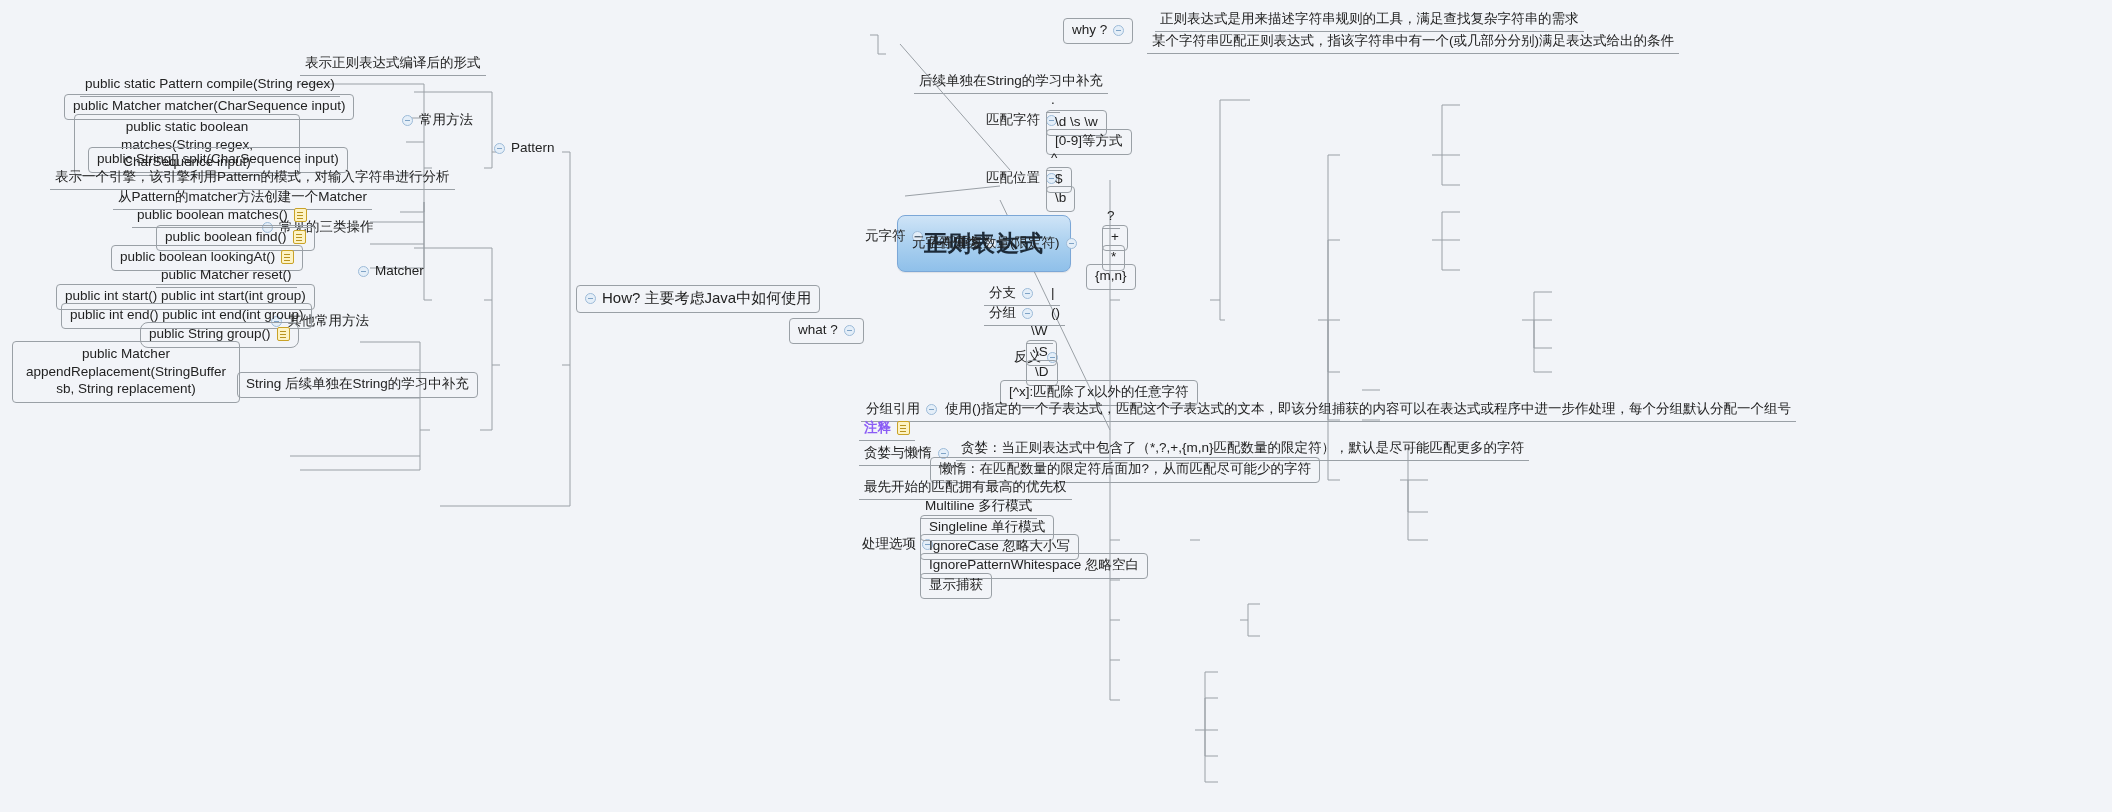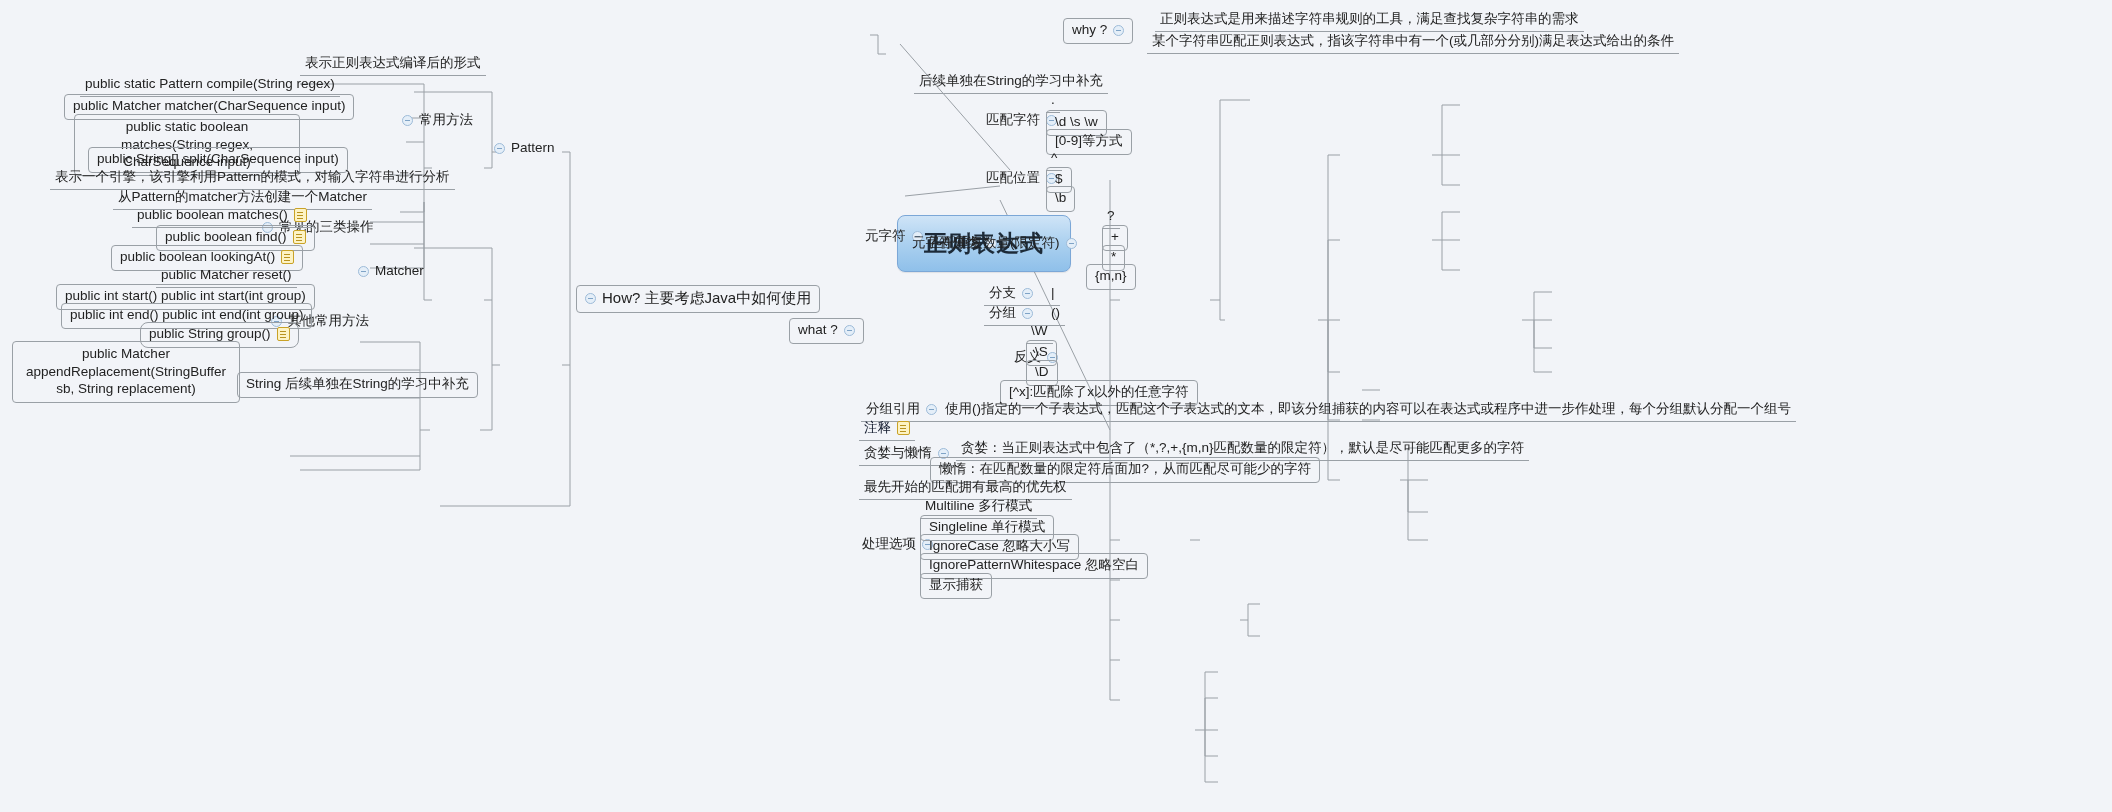--- a/index.html
+++ b/index.html
@@ -95,21 +95,21 @@
     position: relative;
     flex: 0 0 auto;
   }
   .note-icon::before {
     content: "";
     position: absolute; left: 2px; right: 3px; top: 3px;
     height: 1px; background: #b8921f;
     box-shadow: 0 3px 0 #b8921f, 0 6px 0 #b8921f;
   }
 
-  .bold-label { font-weight: normal; color: #0f172a; }
+  .bold-label { font-weight: bold; color: #8b5cf6; }
 </style>
 </head>
 <body>
 
 <div id="canvas">
 
   <svg id="links" viewBox="0 0 2112 812">
     <g fill="none" stroke="#9aa0a6" stroke-width="1">
 
       <path d="M 1010 170 L 900 44"></path>

